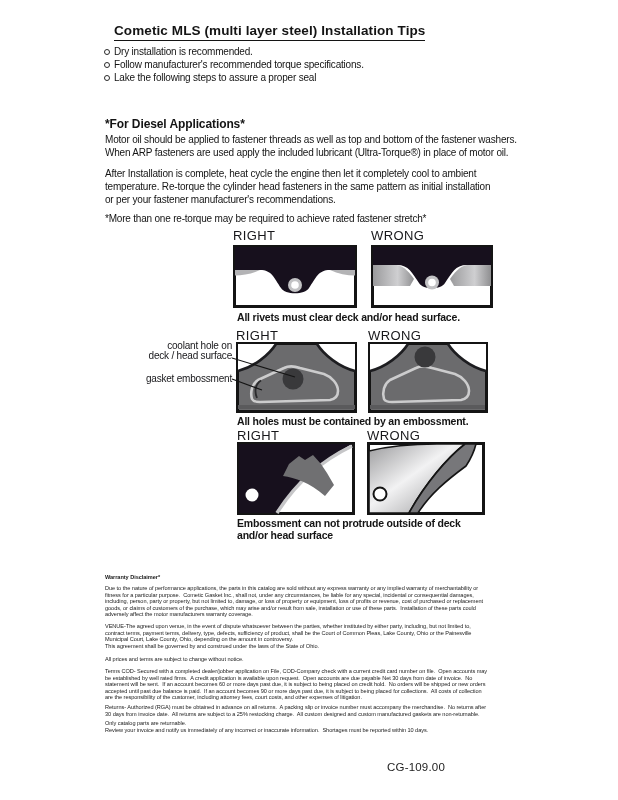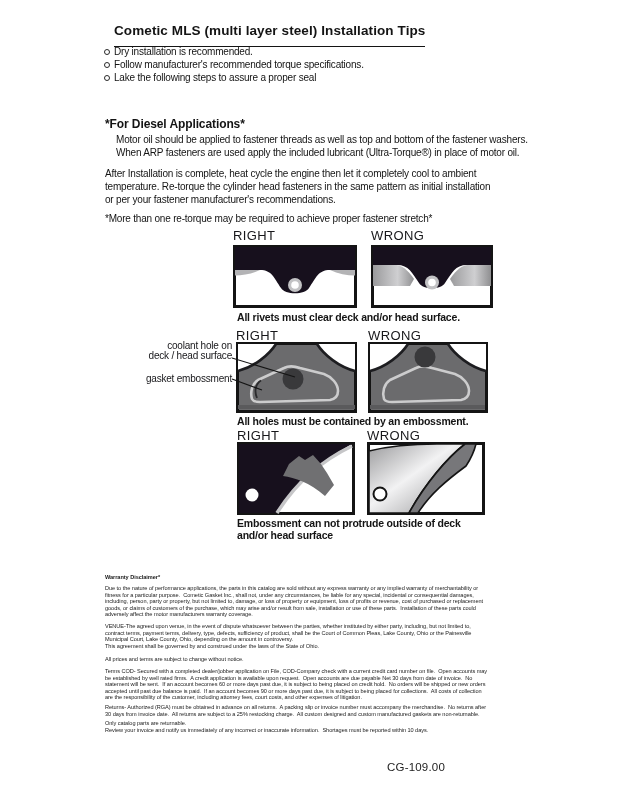--- a/index.html
+++ b/index.html
@@ -4,21 +4,21 @@
 <style>
   html,body{margin:0;padding:0;}
   body{
     width:618px;height:800px;background:#ffffff;position:relative;overflow:hidden;
     font-family:"Liberation Sans", sans-serif;color:#141414;
     -webkit-font-smoothing:antialiased;
   }
   .abs{position:absolute;}
   .doc-title{
     left:114px;top:23px;font-size:13.5px;font-weight:bold;letter-spacing:.1px;
-    border-bottom:1.6px solid #141414;padding-bottom:8px;
+    border-bottom:1.6px solid #141414;padding-bottom:2px;
   }
   .tips{left:104px;top:45px;font-size:10px;letter-spacing:-.2px;}
   .tip-row{display:flex;align-items:center;height:13.2px;}
   .tip-row.sub{margin-left:17px;}
   .obullet{width:4px;height:4px;border:1px solid #2a2a2a;border-radius:50%;margin-right:4px;flex:none;}
   .fbullet{width:4.4px;height:4.4px;background:#141414;border-radius:50%;margin-right:4px;flex:none;}
   .h2{font-size:12px;font-weight:bold;letter-spacing:-.1px;}
   .para{font-size:10px;line-height:13px;letter-spacing:-.2px;white-space:pre;}
   .rw-label{font-size:13px;letter-spacing:.4px;color:#17171a;}
   .caption{font-size:10.5px;font-weight:bold;letter-spacing:-.2px;white-space:pre-line;line-height:11.5px;}
@@ -42,26 +42,26 @@
     <span class="obullet"></span>
     <span>Follow manufacturer's recommended torque specifications.</span>
   </div>
   <div class="tip-row">
     <span class="obullet"></span>
     <span>Lake the following steps to assure a proper seal</span>
   </div>
 </div>
 
 <div class="abs h2" style="left:105px;top:117px;">*For Diesel Applications*</div>
-<div class="abs para" style="left:116px;top:133px;">Motor oil should be applied to fastener threads as well as top and bottom of the fastener washers.
+<div class="abs para" style="left:105px;top:133px;">Motor oil should be applied to fastener threads as well as top and bottom of the fastener washers.
 When ARP fasteners are used apply the included lubricant (Ultra-Torque®) in place of motor oil.</div>
 <div class="abs para" style="left:105px;top:167px;">After Installation is complete, heat cycle the engine then let it completely cool to ambient
 temperature. Re-torque the cylinder head fasteners in the same pattern as initial installation
 or per your fastener manufacturer's recommendations.</div>
-<div class="abs para" style="left:105px;top:212px;">*More than one re-torque may be required to achieve proper fastener stretch*</div>
+<div class="abs para" style="left:105px;top:212px;">*More than one re-torque may be required to achieve rated fastener stretch*</div>
 
 <div class="abs rw-label" style="left:233px;top:228px;width:124px;">RIGHT</div>
 <div class="abs rw-label" style="left:371px;top:228px;width:122px;">WRONG</div>
 
 <svg class="abs" style="left:233px;top:245px;" width="124" height="63" viewBox="0 0 124 63">
   <rect x="1.5" y="1.5" width="121" height="60" fill="#ffffff" stroke="#141414" stroke-width="3"></rect>
   <path d="M2 2 L122 2 L122 25 L97 25 C85 25 83 33 76 43 C72 50 52 50 48 43 C41 33 39 25 27 25 L2 25 Z" fill="#17101d"></path>
   <path d="M2 25 L27 25 C19 29 10 30.5 2 30.5 Z" fill="#b3b3b5"></path>
   <path d="M122 25 L97 25 C105 29 114 30.5 122 30.5 Z" fill="#b3b3b5"></path>
   <circle cx="62" cy="40" r="7" fill="#c2c2c4"></circle>

